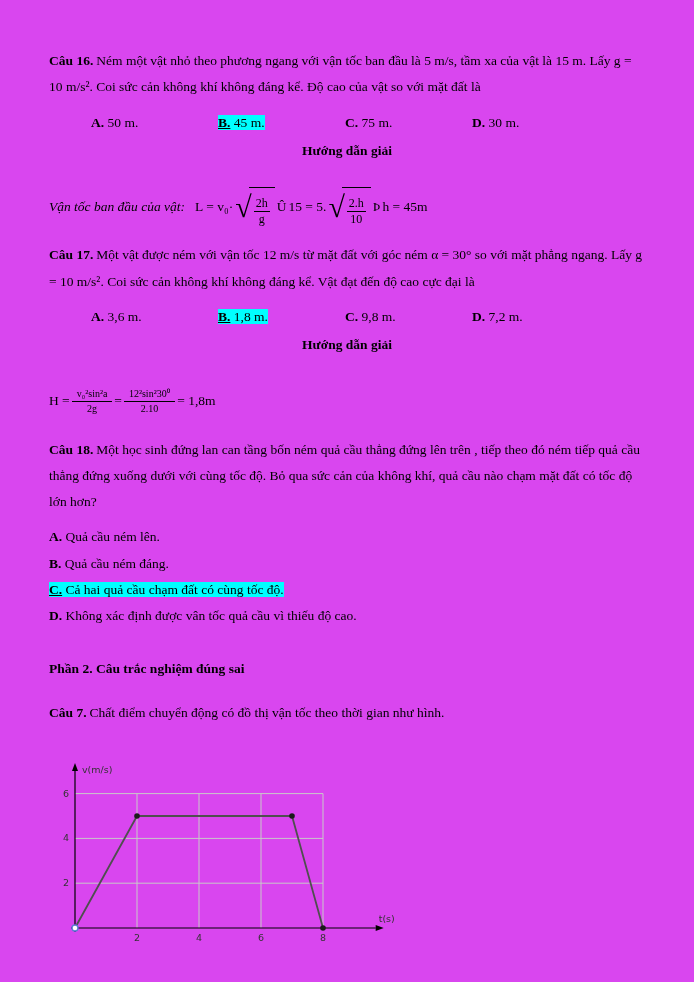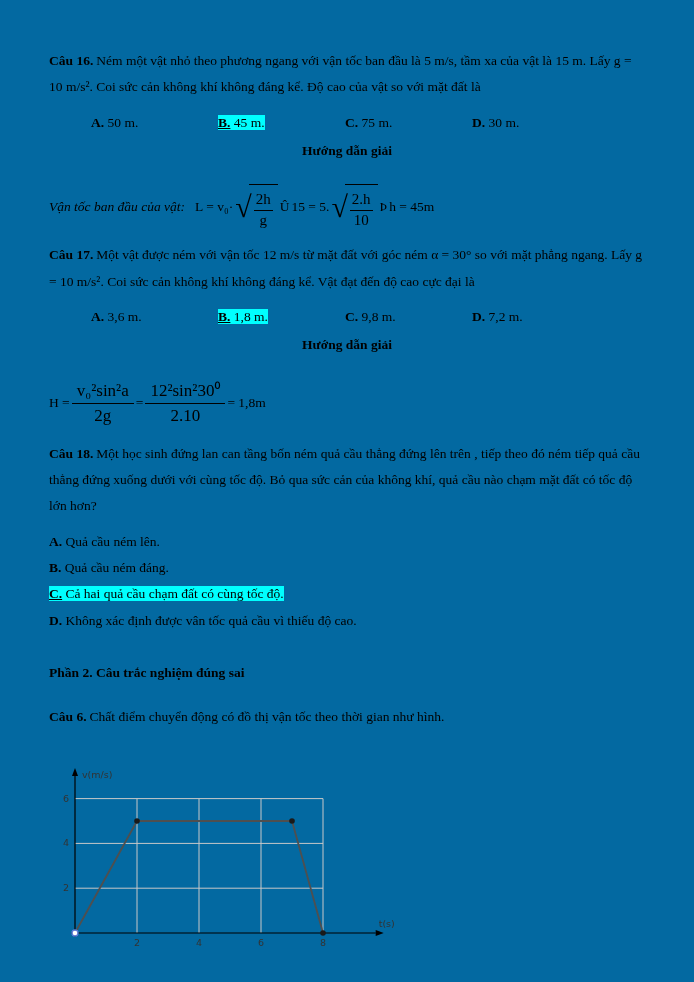--- a/index.html
+++ b/index.html
@@ -1,40 +1,40 @@
 <!DOCTYPE html>
 <html style="--hl: #00ffff;"><head>
 <meta charset="utf-8">
 <style>
   * { margin:0; padding:0; box-sizing:border-box; }
   html,body { background:#e8e8e8; }
   body { font-family:"Liberation Serif", serif; color:#000; }
   .page {
-    width:694px; height:982px; background:#0369a1; margin:0 auto;
+    width:694px; height:982px; background:#d946ef; margin:0 auto;
     padding:48px 49px 0 49px; overflow:hidden; position:relative;
     font-size:13.5px; line-height:1.95;
   }
   .q-para { margin-bottom:9px; text-align:left; }
   .qlabel { font-weight:bold; margin-right:3px; }
   .opt-row { display:flex; padding-left:42px; margin-bottom:2px; }
   .opt { width:127px; }
   .opt:last-child { width:auto; }
   .opt b, .opt-line b { font-weight:bold; }
   .hl { background:var(--hl, #00ffff); }
   .u { text-decoration:underline; }
   .hdg { text-align:center; font-weight:bold; margin-bottom:2px; }
   .math-row { display:flex; align-items:center; margin:20px 0 12px; min-height:46px; }
   .lead { font-style:italic; margin-right:10px; }
   .math { display:inline-flex; align-items:center; gap:2px; }
   .rad { font-size:30px; line-height:1; font-weight:400; margin-right:-3px; align-self:center; }
   .sqrt { display:inline-flex; align-items:center; }
   .radicand { border-top:1.2px solid #000; padding:2px 5px 0 5px; }
-  .sfrac { display:inline-flex; flex-direction:column; align-items:center; font-size:15px; line-height:1.3; text-align:center; }
+  .sfrac { display:inline-flex; flex-direction:column; align-items:center; font-size:12px; line-height:1.3; text-align:center; }
   .sfrac .num { border-bottom:1px solid #000; padding:0 2px; }
-  .bfrac { display:inline-flex; flex-direction:column; align-items:center; font-size:17px; line-height:1.45; text-align:center; }
+  .bfrac { display:inline-flex; flex-direction:column; align-items:center; font-size:10px; line-height:1.45; text-align:center; }
   .bfrac .num { border-bottom:1px solid #000; padding:0 5px; }
   .opt-line { margin:0; }
   .q18-opts { margin-bottom:4px; }
   .part2 { font-weight:bold; margin-top:26px; }
   .q1-para { margin-top:18px; }
   .chart-wrap { margin-top:34px; margin-left:10px; }
   .tick { font-family:"DejaVu Sans", sans-serif; font-size:9.5px; fill:#333; }
 </style>
 </head>
 <body>
@@ -108,21 +108,21 @@
 
   <div class="q18-opts">
     <p class="opt-line"><b>A.</b> <span>Quả cầu ném lên.</span></p>
     <p class="opt-line"><b>B.</b> <span>Quả cầu ném đáng.</span></p>
     <p class="opt-line"><span class="hl"><b class="u">C.</b> <span>Cả hai quả cầu chạm đất có cùng tốc độ.</span></span></p>
     <p class="opt-line"><b>D.</b> <span>Không xác định được vân tốc quả cầu vì thiếu độ cao.</span></p>
   </div>
 
   <p class="part2">Phần 2. Câu trắc nghiệm đúng sai</p>
 
-  <p class="q-para q1-para"><b class="qlabel">Câu 6.</b><span>Chất điểm chuyển động có đồ thị vận tốc theo thời gian như hình.</span></p>
+  <p class="q-para q1-para"><b class="qlabel">Câu 7.</b><span>Chất điểm chuyển động có đồ thị vận tốc theo thời gian như hình.</span></p>
 
   <div class="chart-wrap">
     <svg id="vt-chart" width="352" height="194">
         <line stroke="#c9c9c9" stroke-width="1" x1="16" y1="123.2" x2="264" y2="123.2"></line>
         <line stroke="#c9c9c9" stroke-width="1" x1="16" y1="78.4" x2="264" y2="78.4"></line>
         <line stroke="#c9c9c9" stroke-width="1" x1="16" y1="33.6" x2="264" y2="33.6"></line>
         <line stroke="#c9c9c9" stroke-width="1" x1="78" y1="168" x2="78" y2="33.6"></line>
         <line stroke="#c9c9c9" stroke-width="1" x1="140" y1="168" x2="140" y2="33.6"></line>
         <line stroke="#c9c9c9" stroke-width="1" x1="202" y1="168" x2="202" y2="33.6"></line>
         <line stroke="#c9c9c9" stroke-width="1" x1="264" y1="168" x2="264" y2="33.6"></line>

